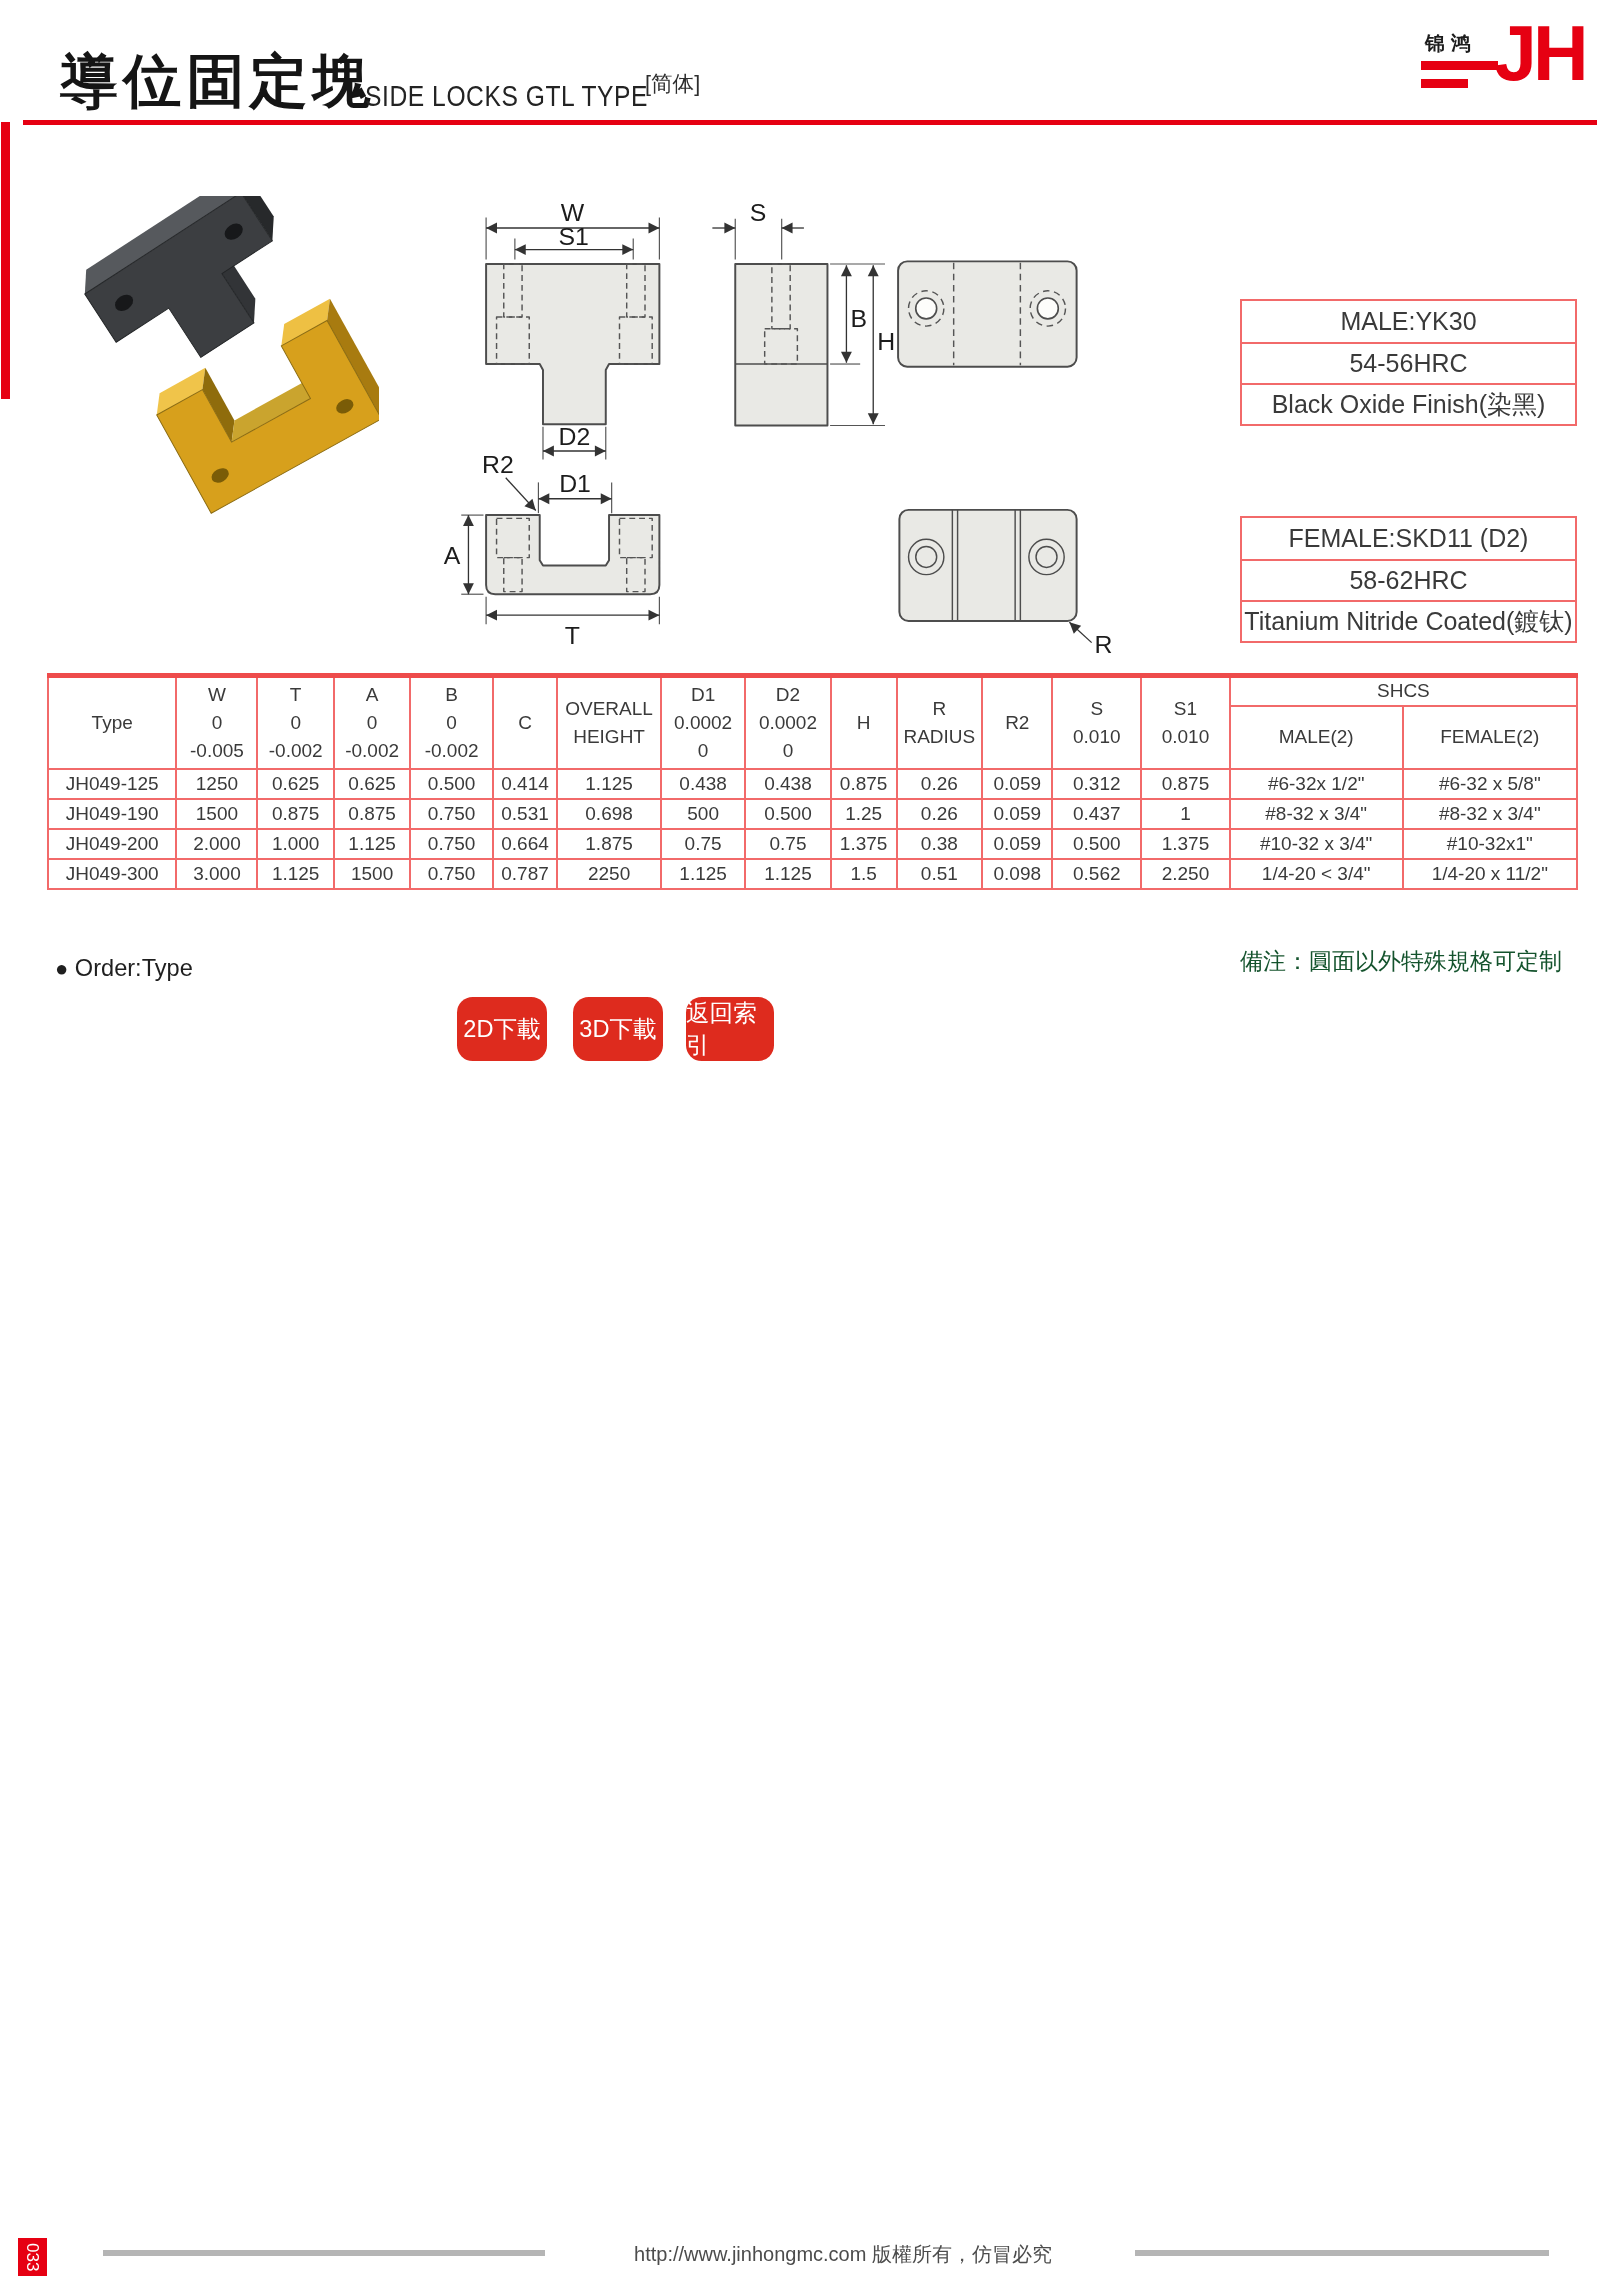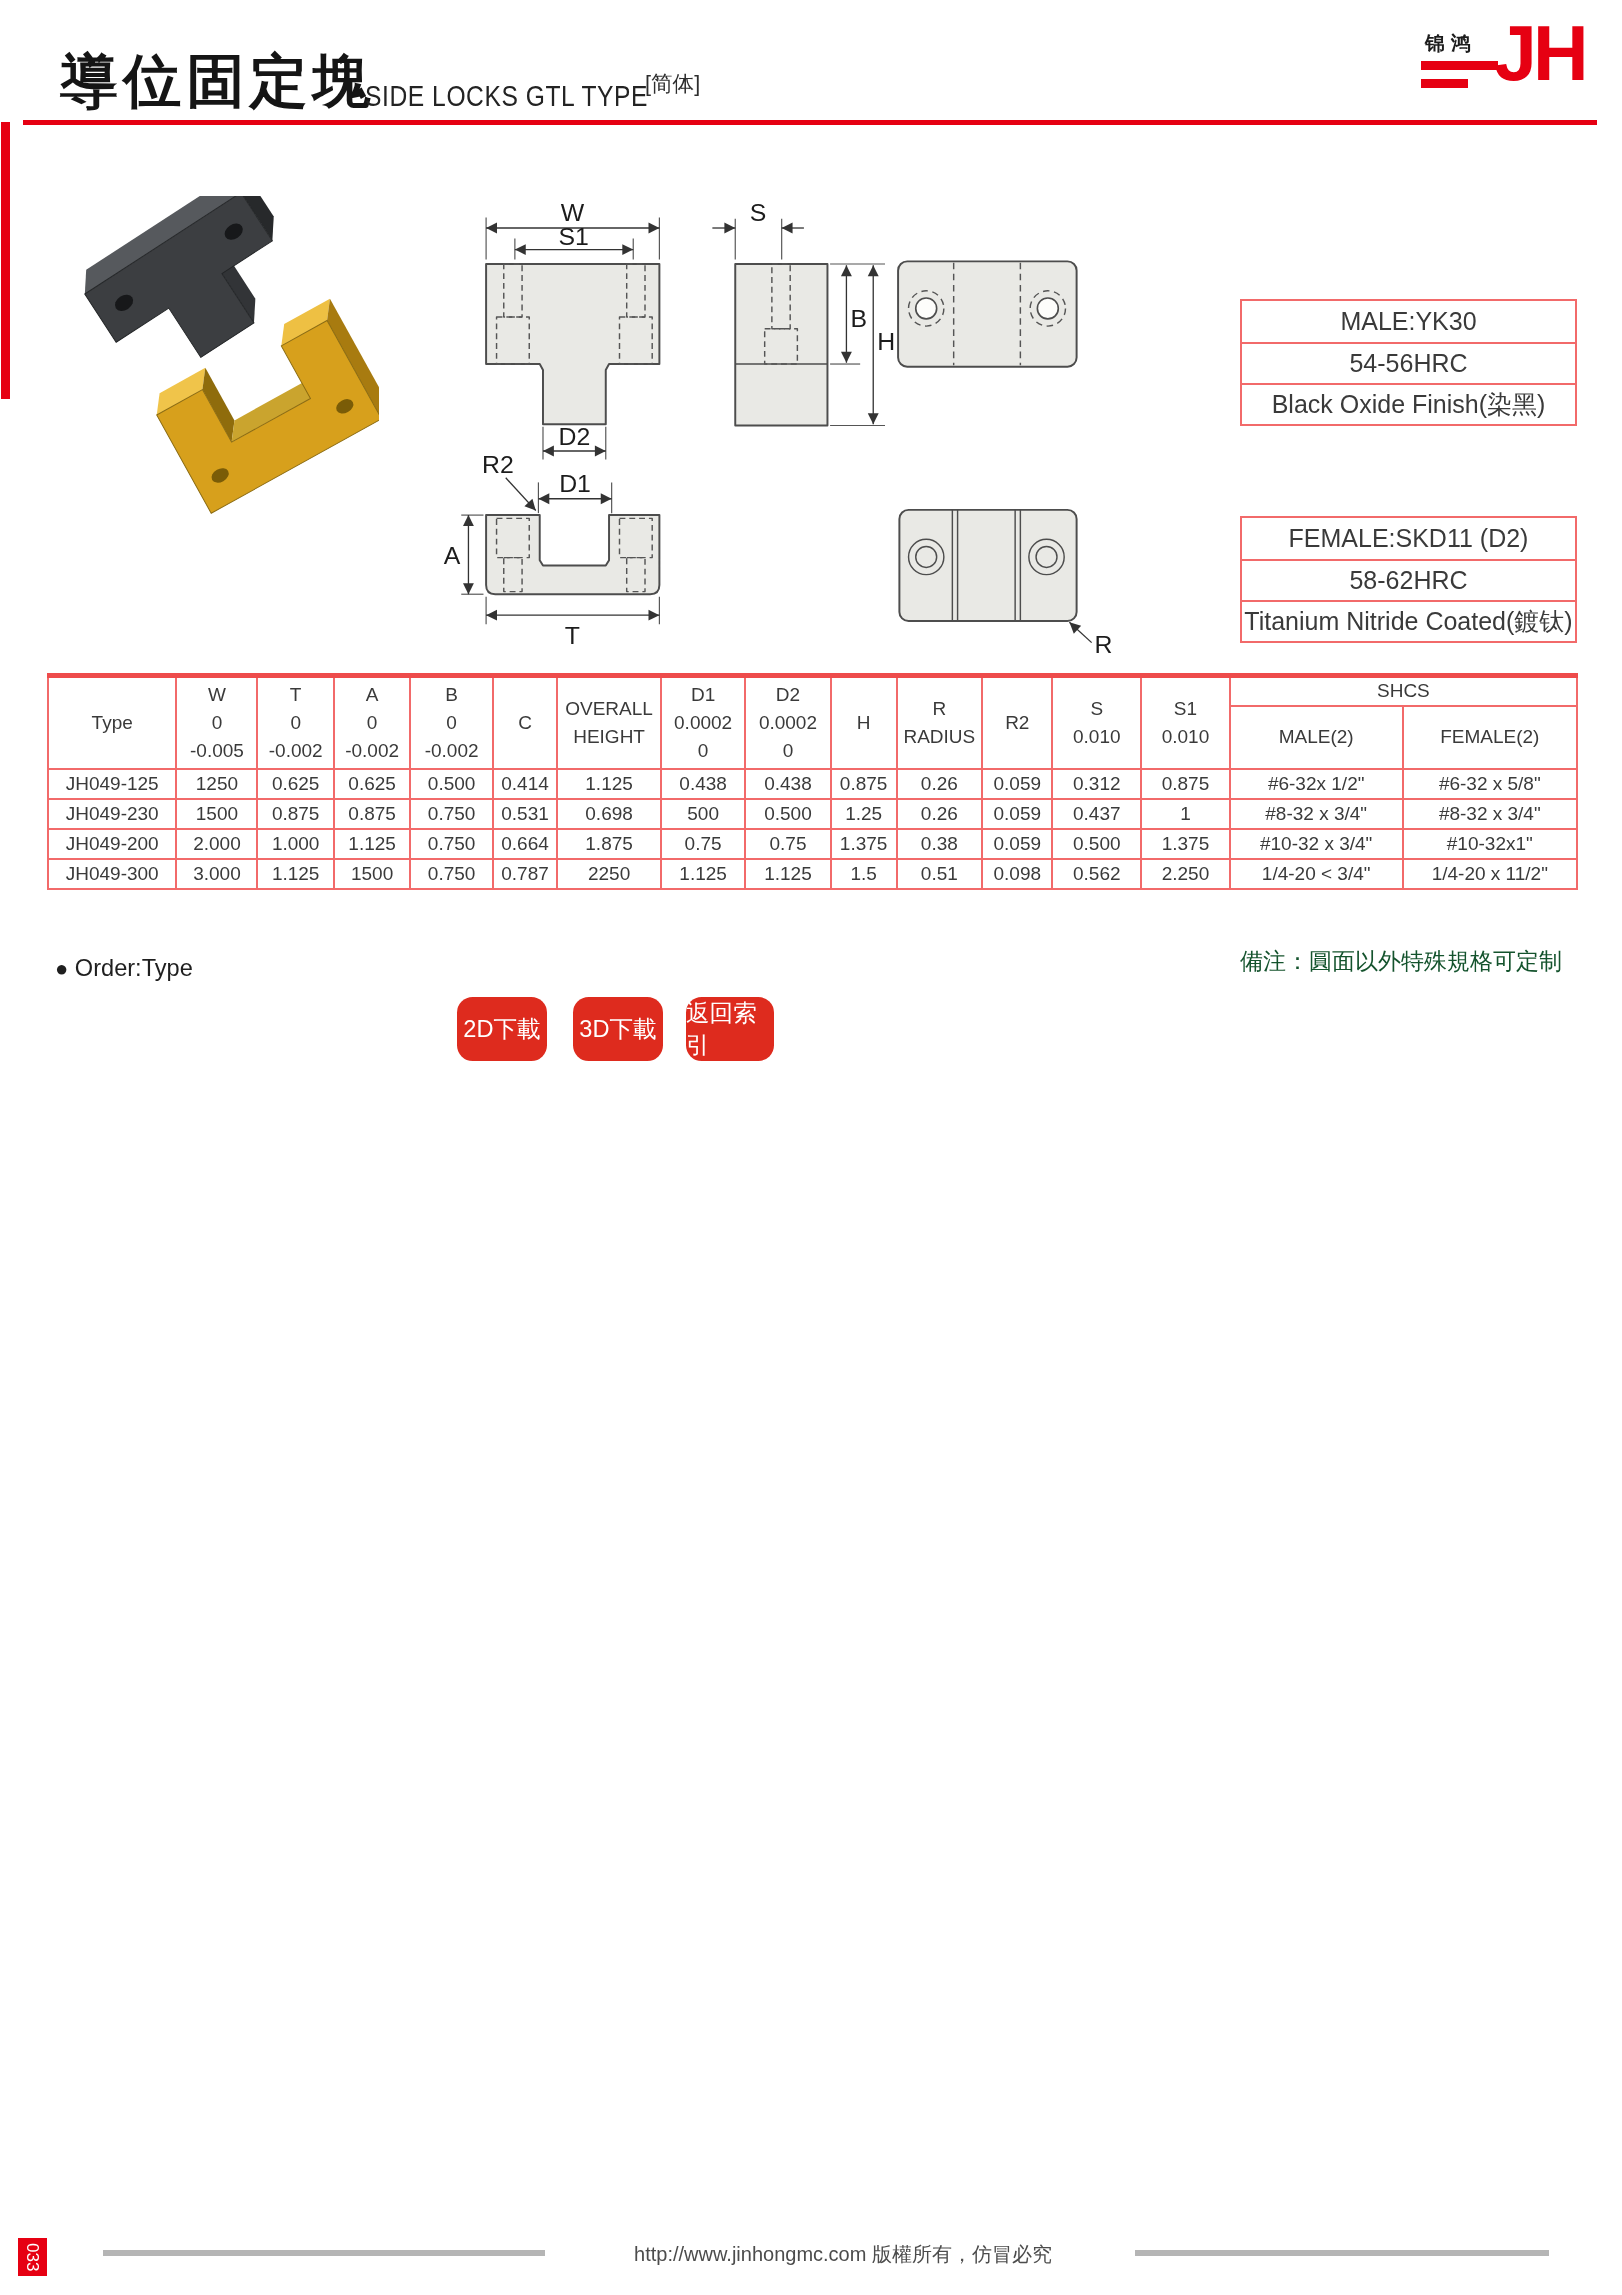--- a/index.html
+++ b/index.html
@@ -351,21 +351,21 @@
           <td>0.438</td>
           <td>0.875</td>
           <td>0.26</td>
           <td>0.059</td>
           <td>0.312</td>
           <td>0.875</td>
           <td>#6-32x 1/2"</td>
           <td>#6-32 x 5/8"</td>
         </tr>
         <tr>
-          <td>JH049-230</td>
+          <td>JH049-190</td>
           <td>1500</td>
           <td>0.875</td>
           <td>0.875</td>
           <td>0.750</td>
           <td>0.531</td>
           <td>0.698</td>
           <td>500</td>
           <td>0.500</td>
           <td>1.25</td>
           <td>0.26</td>

